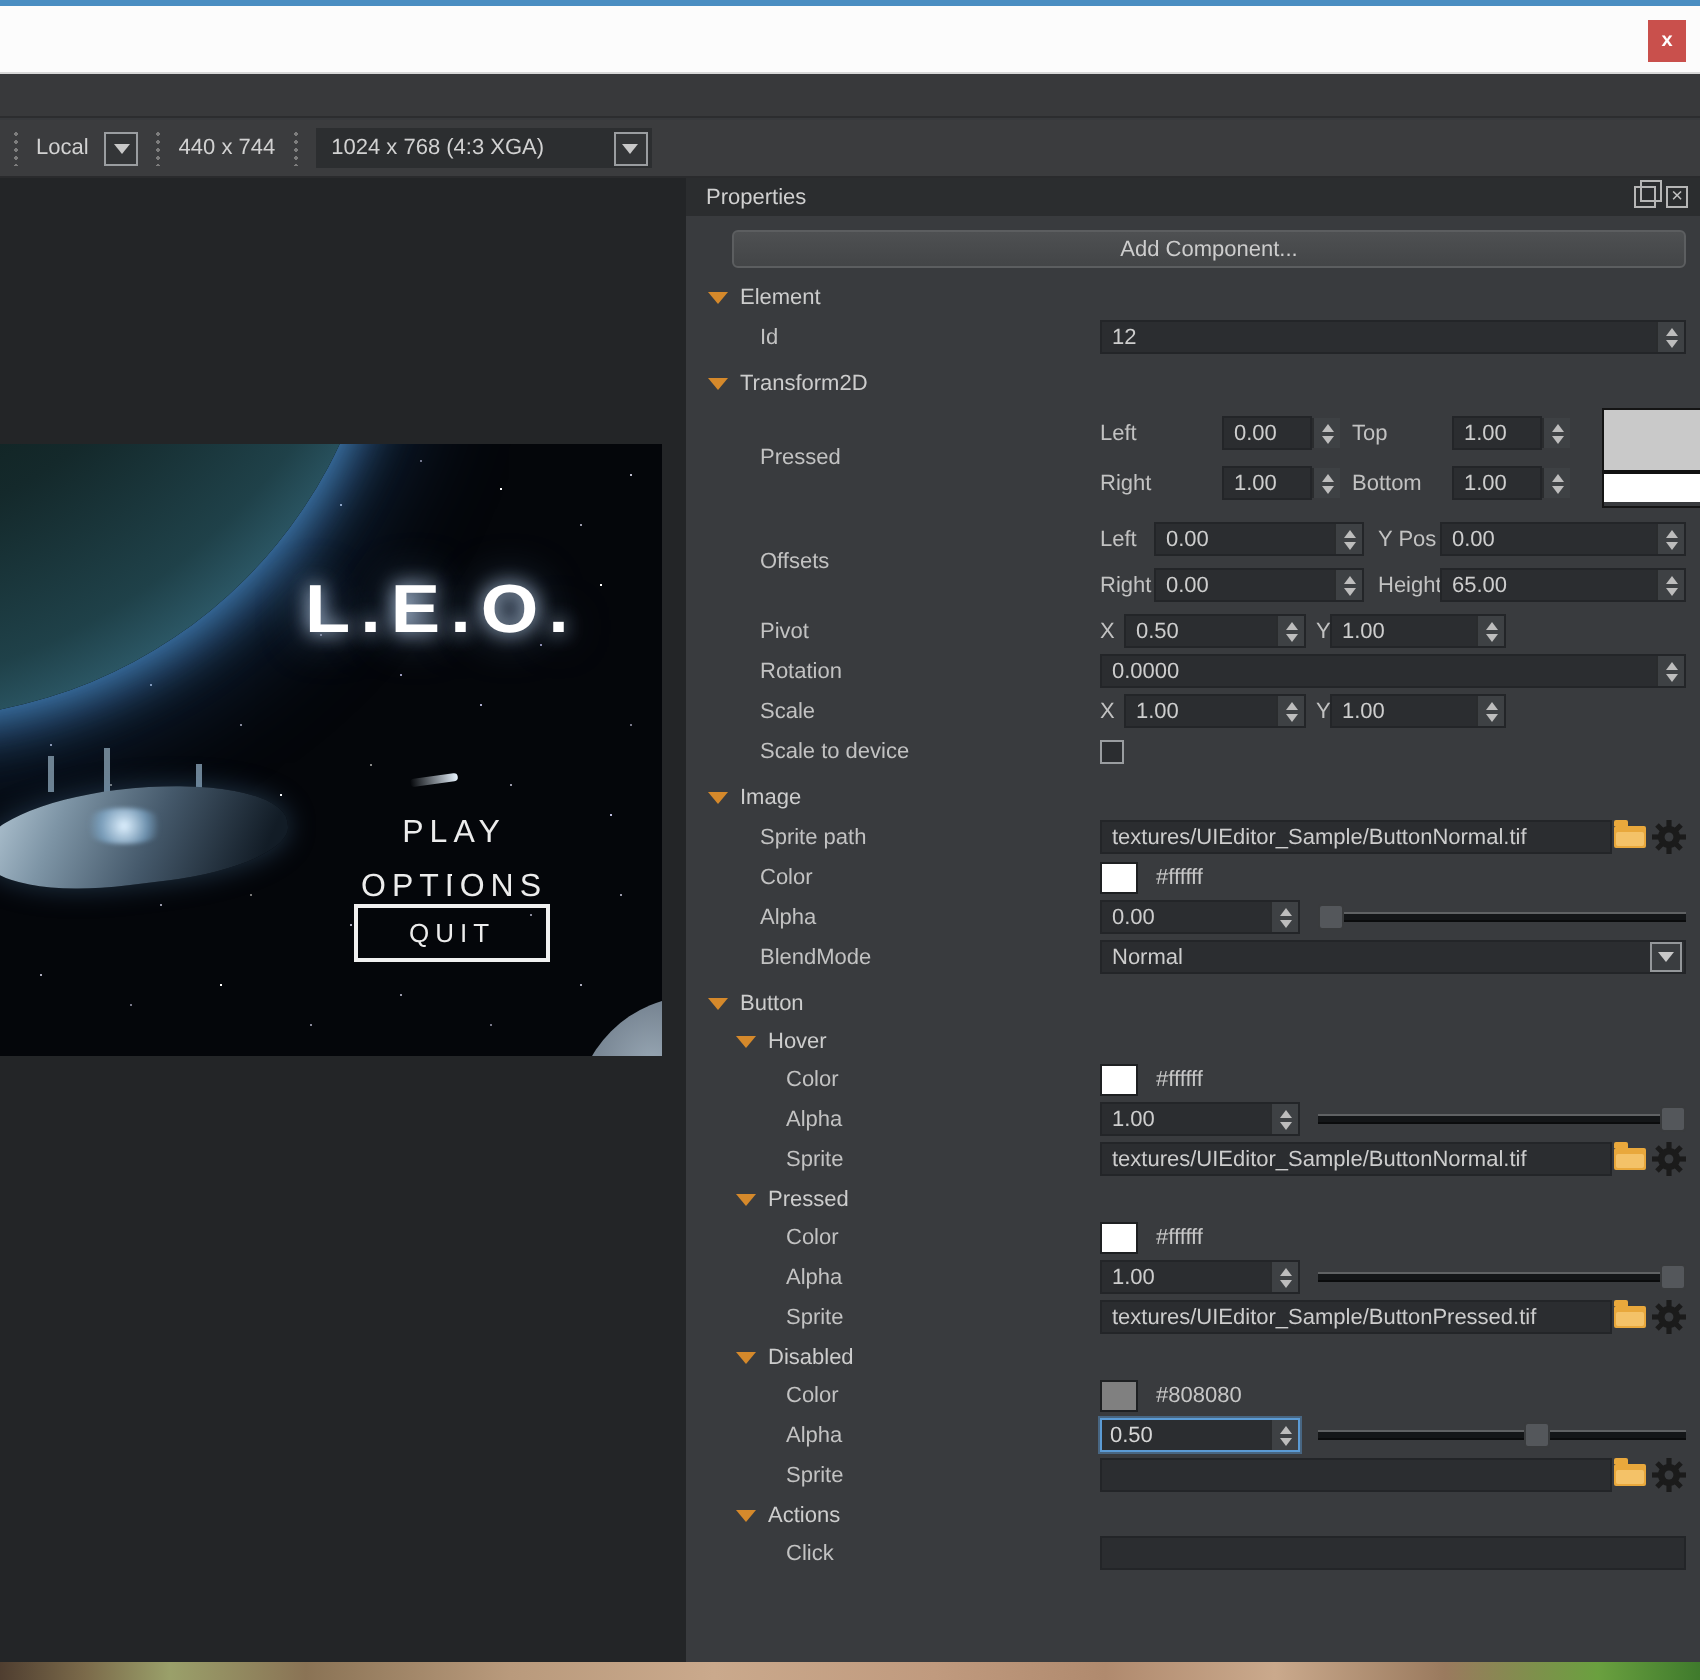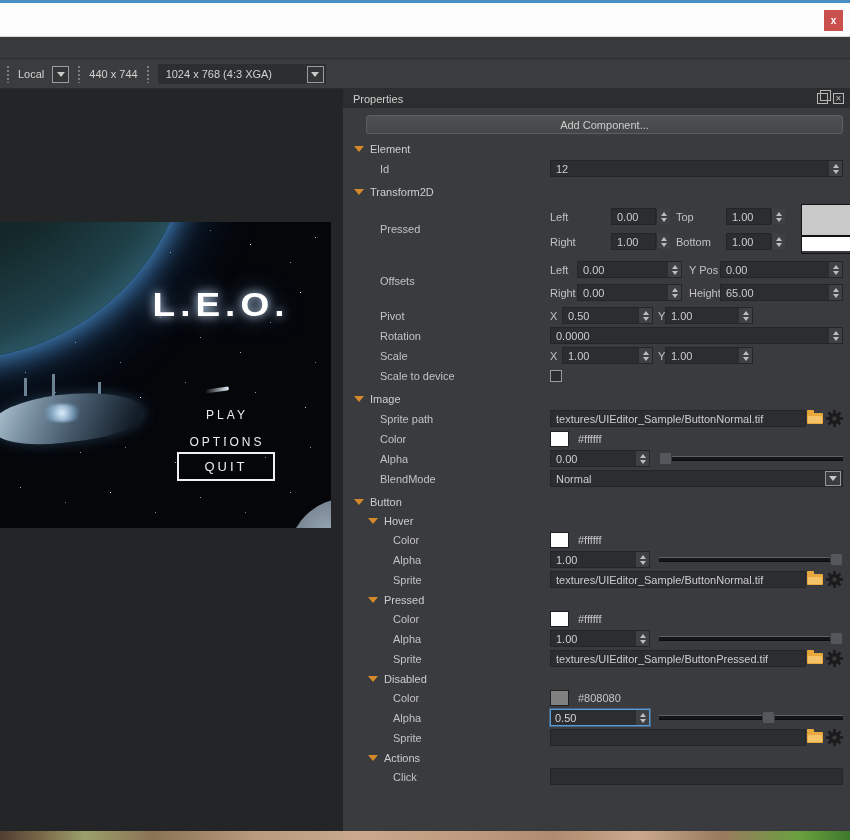--- a/index.html
+++ b/index.html
@@ -41,21 +41,21 @@
     border-radius:50% 60% 45% 50%; box-shadow:0 0 14px rgba(90,140,190,.35); }
   .ship .mast1,.ship .mast2,.ship .mast3 { position:absolute; width:3px; background:#6d8292; }
   .ship .mast1 { left:42px; top:8px; height:18px; } .ship .mast2 { left:70px; top:4px; height:22px; } .ship .mast3 { left:116px; top:12px; height:15px; }
   .ship .glow { position:absolute; left:58px; top:34px; width:44px; height:18px; border-radius:50%;
     background:radial-gradient(circle,#dff1ff 0%, rgba(140,190,230,.5) 50%, transparent 75%); filter:blur(1px); }
   .streak { position:absolute; left:205px; top:166px; width:24px; height:4px; transform:rotate(-8deg);
     background:linear-gradient(90deg, transparent, #e9f4ff); border-radius:2px; }
   .logo { position:absolute; left:116px; top:62px; width:210px; text-align:center; color:#fff;
     font-size:37px; font-weight:bold; letter-spacing:5px; transform:scaleY(.92);
     text-shadow:0 0 10px rgba(205,228,255,.95), 0 0 24px rgba(150,200,255,.6); }
-  .gm { position:absolute; transform:translateX(-50%); color:#ececec; font-size:12px; letter-spacing:3px; white-space:nowrap; }
+  .gm { position:absolute; transform:translateX(-50%); color:#ececec; font-size:16px; letter-spacing:3px; white-space:nowrap; }
   .gm.play { left:227px; top:186px; } .gm.options { left:227px; top:213px; }
   .quit-box { position:absolute; left:177px; top:230px; width:98px; height:29px; border:2px solid #f0f0f0;
     display:flex; align-items:center; justify-content:center; color:#ececec; font-size:13px; letter-spacing:3px; }
   .splitter-dots { position:absolute; left:344px; top:455px; width:4px; height:30px;
     background-image:radial-gradient(#8a8a8a 35%, transparent 37%); background-size:4px 5px; }
 
   
   .panel { position:absolute; left:343px; top:89px; width:507px; height:742px; background:#393b3e; }
   .panel-head { height:19px; background:#2b2d2f; display:flex; align-items:center; padding:0 6px 0 10px; color:#d0d0d0; }
   .panel-head .spacer { flex:1; }

